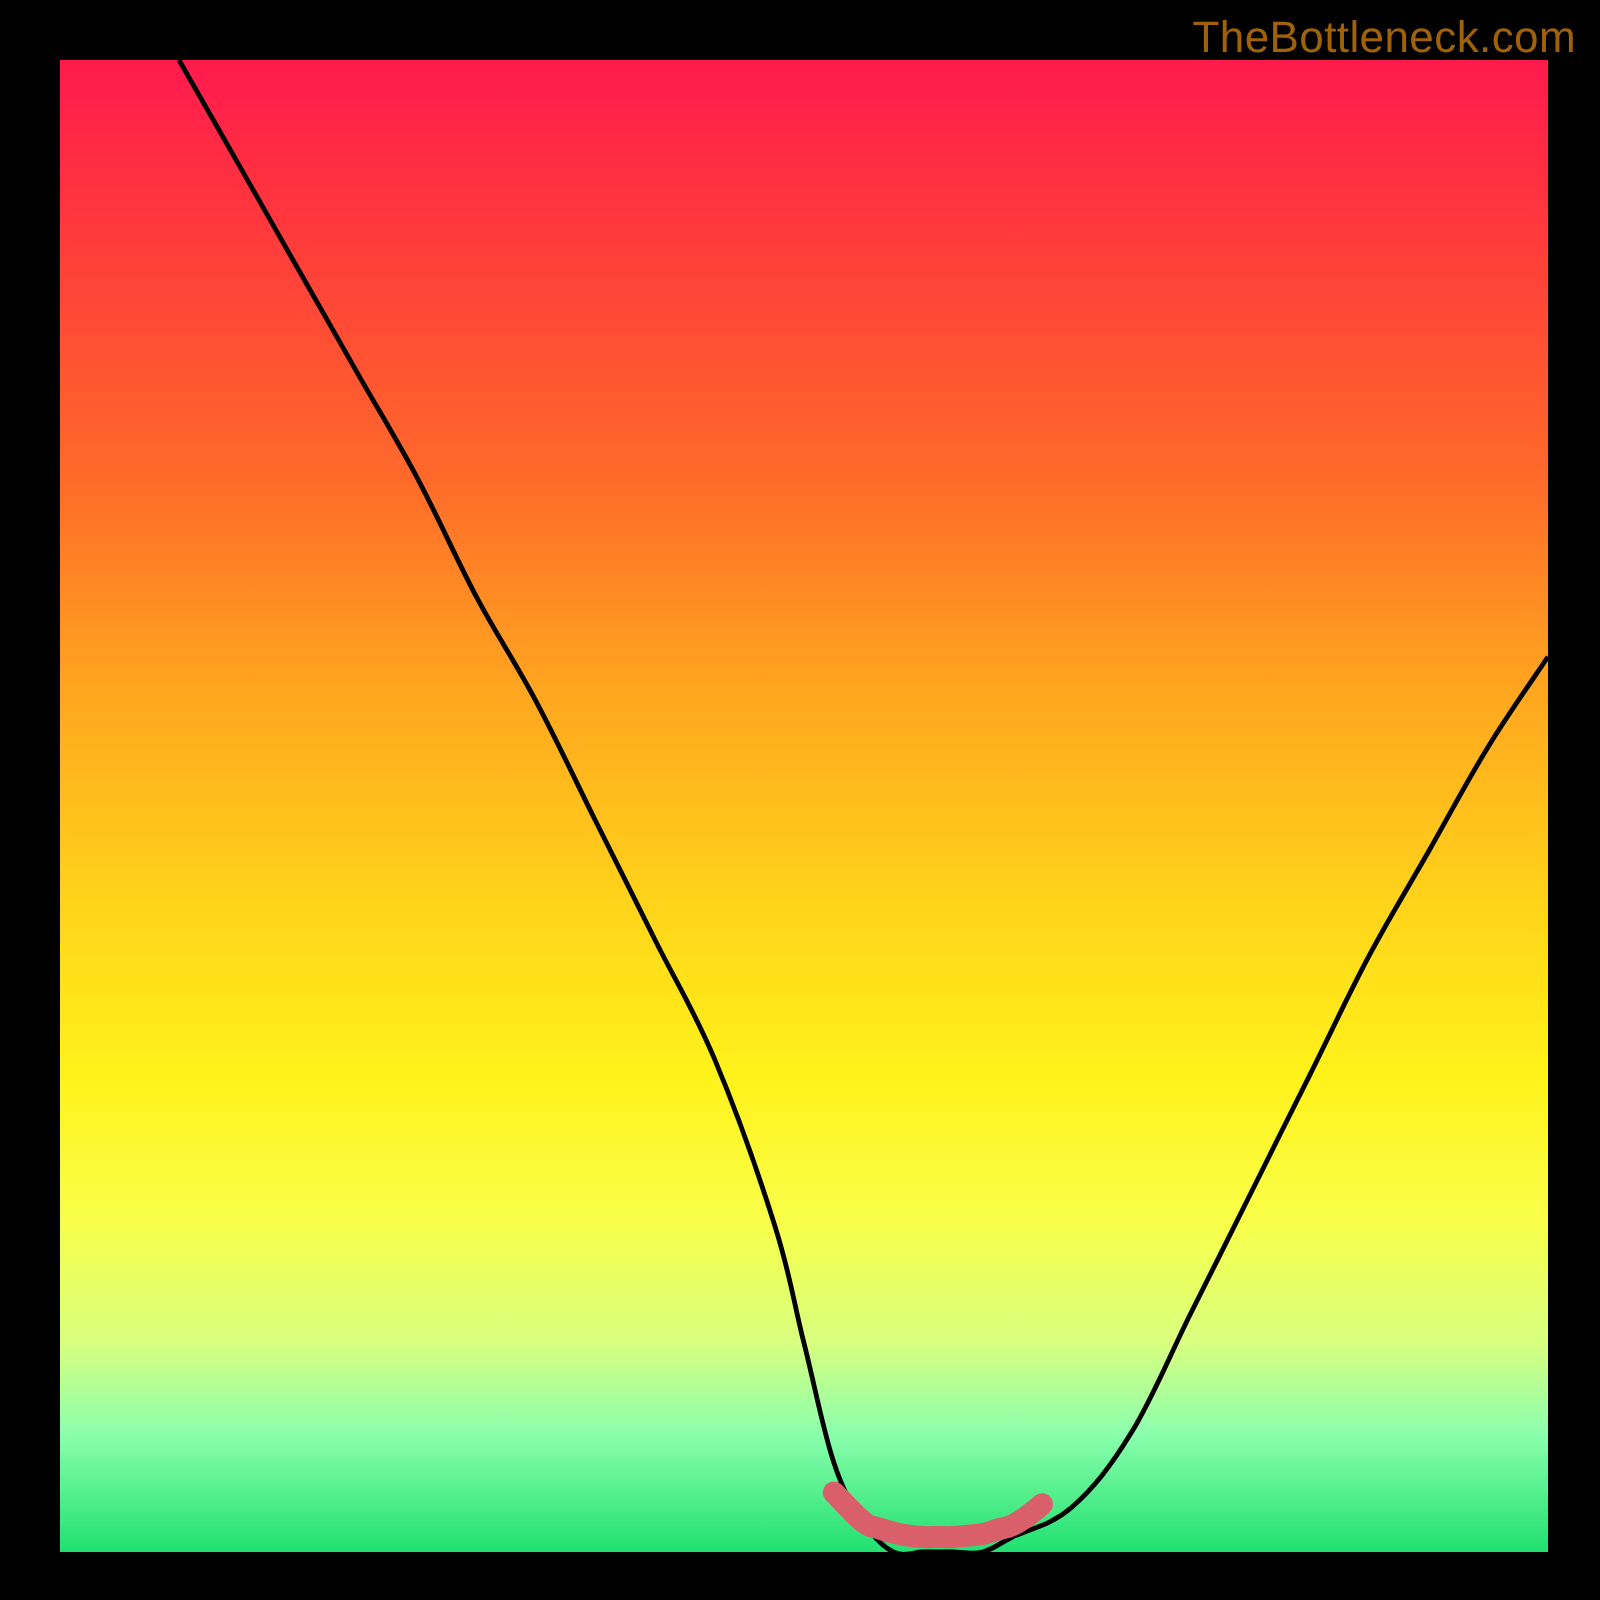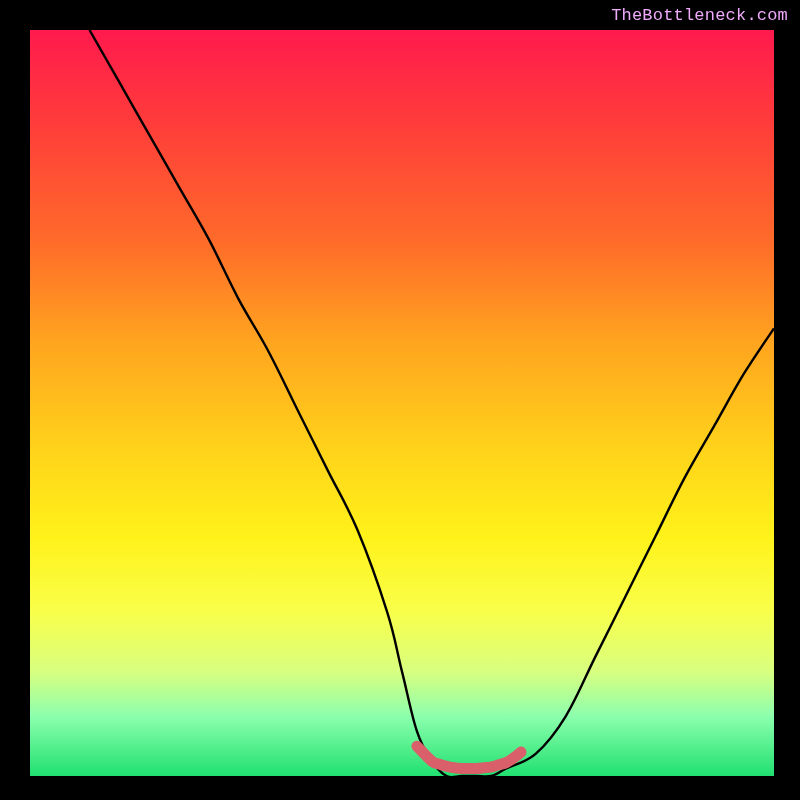--- a/index.html
+++ b/index.html
@@ -31,23 +31,23 @@
   svg.curve {
     position: absolute;
     left: 0; top: 0;
     width: 100%;
     height: 100%;
   }
   .watermark {
     position: absolute;
     top: 6px;
     right: 12px;
-    font-family: Liberation Mono, monospace;
-    font-size: 17px;
-    color: #f0abfc;
+    font-family: Liberation Sans, sans-serif;
+    font-size: 22px;
+    color: #a16207;
     font-weight: 500;
     letter-spacing: 0.2px;
   }
 </style>
 </head>
 <body>
 
 <div class="frame">
   <div class="plot-area">
     <svg class="curve" viewBox="0 0 744 746" preserveAspectRatio="none">

